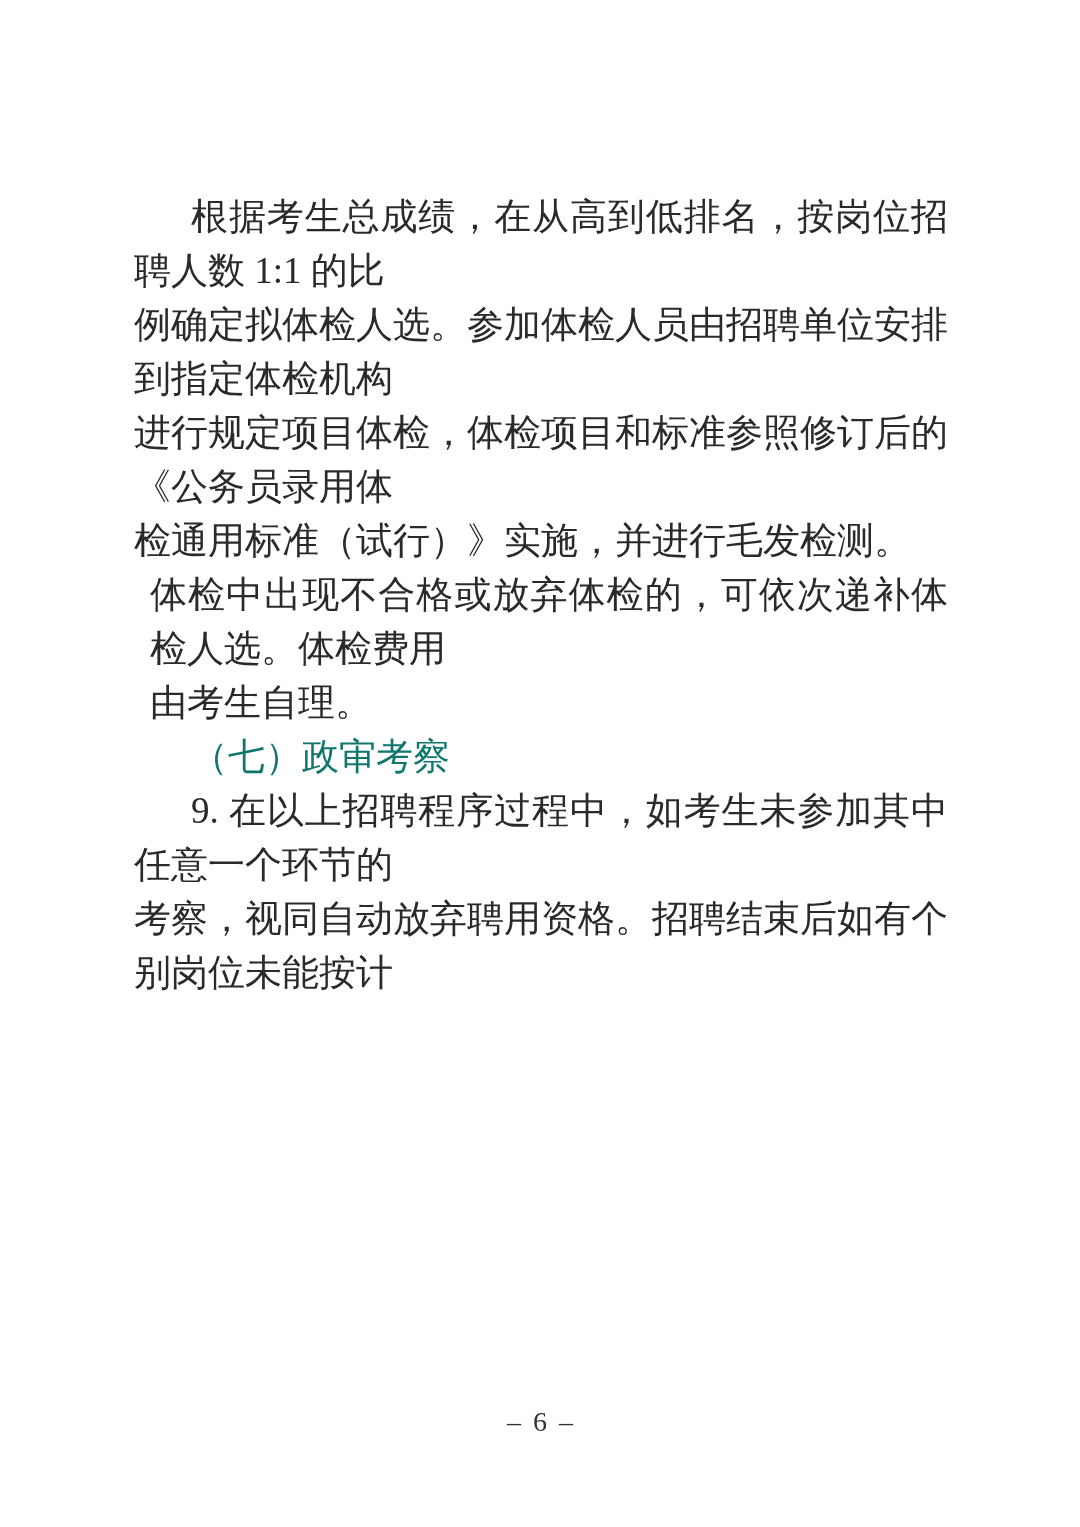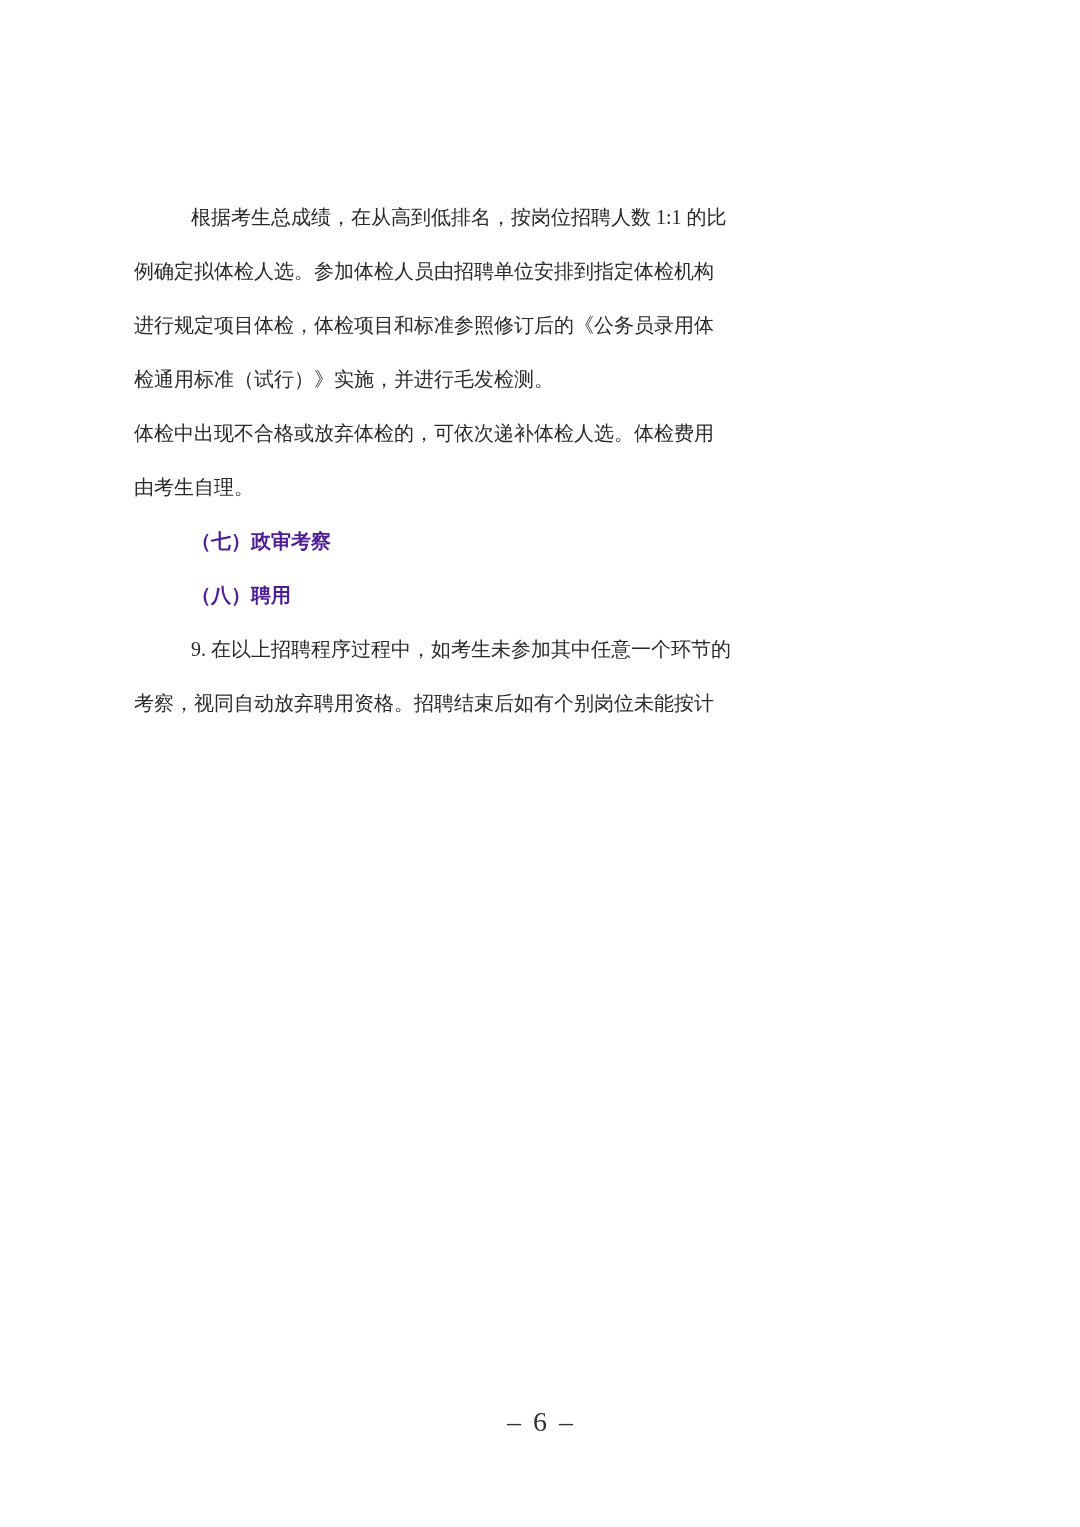--- a/index.html
+++ b/index.html
@@ -13,40 +13,41 @@
     height: 1527px;
     background: #ffffff;
     overflow: hidden;
     font-family: "Liberation Serif", "DejaVu Serif", serif;
   }
   .doc-body {
     position: absolute;
     left: 134px;
     top: 190px;
     width: 814px;
-    font-size: 20px;
+    font-size: 37px;
     line-height: 54px;
     color: #2a2a2a;
     text-align: justify;
   }
   .doc-body p {
     margin: 0;
     padding: 0;
     white-space: pre-line; 
   }
   .doc-body p.indent {
     text-indent: 57px; 
   }
   .doc-body p.flush {
     text-indent: 0;
+    margin-left: 16px;
   }
   .doc-body p.heading {
     text-indent: 57px;
-    font-weight: bold;
-    color: #4c1d95;
+    font-weight: normal;
+    color: #0f766e;
   }
   .page-number {
     position: absolute;
     left: 0;
     top: 1406px;
     width: 100%;
     text-align: center;
     font-size: 28px;
     color: #333333;
     word-spacing: 5px;
@@ -57,18 +58,17 @@
 
 <main class="page">
   <section class="doc-body">
       <p class="indent">根据考生总成绩，在从高到低排名，按岗位招聘人数 1:1 的比
 例确定拟体检人选。参加体检人员由招聘单位安排到指定体检机构
 进行规定项目体检，体检项目和标准参照修订后的《公务员录用体
 检通用标准（试行）》实施，并进行毛发检测。</p>
       <p class="flush">体检中出现不合格或放弃体检的，可依次递补体检人选。体检费用
 由考生自理。</p>
       <p class="heading">（七）政审考察</p>
-      <p class="heading">（八）聘用</p>
       <p class="indent">9. 在以上招聘程序过程中，如考生未参加其中任意一个环节的
 考察，视同自动放弃聘用资格。招聘结束后如有个别岗位未能按计</p>
     </section>
   <div class="page-number">– 6 –</div>
 </main>
 
 </body></html>

